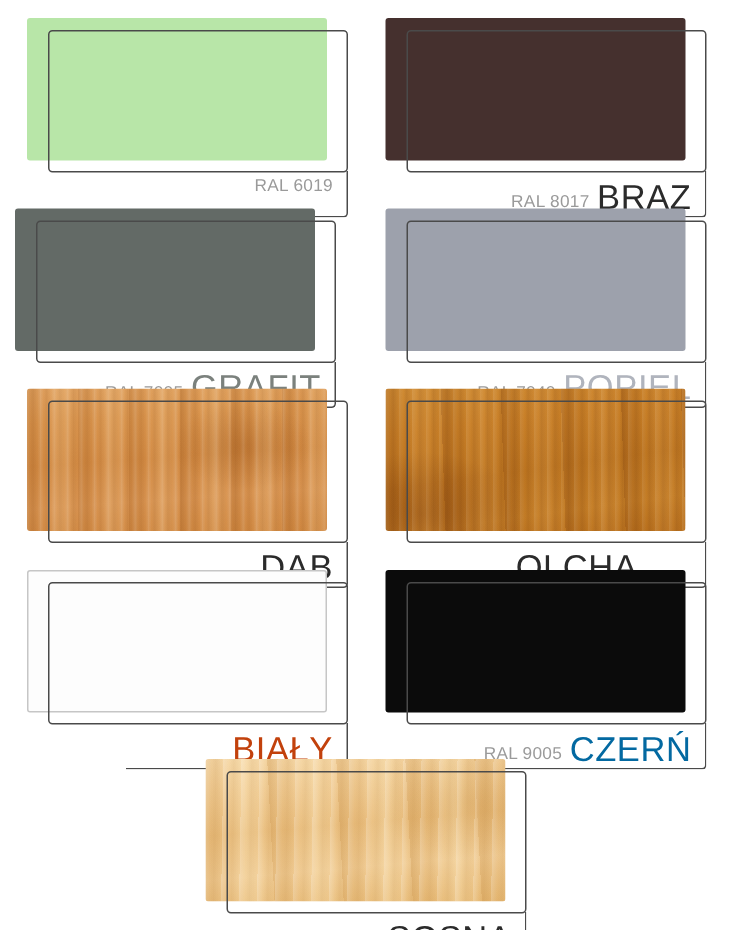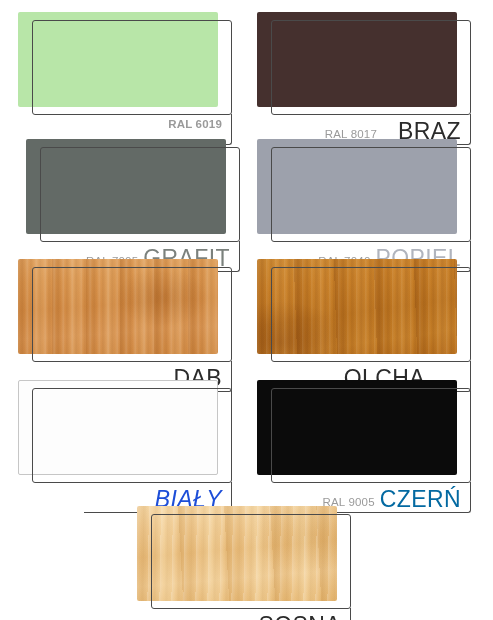--- a/index.html
+++ b/index.html
@@ -145,38 +145,38 @@
   
   .chip-outline {
     border: 1px solid #c6c6c6;
     box-sizing: border-box;
   }
 </style>
 </head>
 <body>
 
 <div id="palette">
-    <div class="swatch-cell" style="left: 18px; top: 12px; width: 214px; height: 134px; font-weight: bold;">
+    <div class="swatch-cell" style="left: 18px; top: 12px; width: 214px; height: 134px;">
       <div class="swatch-chip solid" style="width: 200px; height: 95px; background: rgb(184, 230, 168);"></div>
       <div class="swatch-frame" style="left: 14px; top: 8px; width: 200px; height: 95px;"></div>
       <div class="frame-tail" style="left: 66px; top: 102px; width: 148px; height: 31px;"></div>
       <div class="swatch-label" style="right: 10px; top: 108px;">
         <span class="ral-code">RAL 6019</span>
       </div>
     </div>
     <div class="swatch-cell" style="left: 257px; top: 12px; width: 214px; height: 134px;">
       <div class="swatch-chip solid" style="width: 200px; height: 95px; background: rgb(69, 48, 46);"></div>
       <div class="swatch-frame" style="left: 14px; top: 8px; width: 200px; height: 95px;"></div>
       <div class="frame-tail" style="left: 66px; top: 102px; width: 148px; height: 31px;"></div>
       <div class="swatch-label" style="right: 10px; top: 108px;">
         <span class="ral-code">RAL 8017</span>
-        <span class="color-name" style="color: rgb(43, 43, 43); margin-left: 16px;">BRĄZ</span>
-      </div>
-    </div>
-    <div class="swatch-cell" style="left: 26px; top: 139px; width: 214px; height: 134px; text-align: right;">
+        <span class="color-name" style="color: rgb(43, 43, 43);">BRĄZ</span>
+      </div>
+    </div>
+    <div class="swatch-cell" style="left: 10px; top: 139px; width: 214px; height: 134px; text-align: right;">
       <div class="swatch-chip solid" style="width: 200px; height: 95px; background: rgb(99, 106, 102);"></div>
       <div class="swatch-frame" style="left: 14px; top: 8px; width: 200px; height: 95px;"></div>
       <div class="frame-tail" style="left: 66px; top: 102px; width: 148px; height: 31px;"></div>
       <div class="swatch-label" style="right: 10px; top: 108px;">
         <span class="ral-code">RAL 7005</span>
         <span class="color-name" style="color: rgb(123, 129, 125);">GRAFIT</span>
       </div>
     </div>
     <div class="swatch-cell" style="left: 257px; top: 139px; width: 214px; height: 134px;">
       <div class="swatch-chip solid" style="width: 200px; height: 95px; background: rgb(157, 161, 172);"></div>
@@ -201,21 +201,21 @@
       <div class="frame-tail" style="left: 66px; top: 102px; width: 148px; height: 31px;"></div>
       <div class="swatch-label" style="right: 10px; top: 108px;">
         <span class="color-name" style="color: rgb(43, 43, 43);">OLCHA</span>
       </div>
     </div>
     <div class="swatch-cell" style="left: 18px; top: 380px; width: 214px; height: 134px;">
       <div class="swatch-chip solid chip-outline" style="width: 200px; height: 95px; background: rgb(253, 253, 253);"></div>
       <div class="swatch-frame" style="left: 14px; top: 8px; width: 200px; height: 95px;"></div>
       <div class="frame-tail" style="left: 66px; top: 102px; width: 148px; height: 31px;"></div>
       <div class="swatch-label" style="right: 10px; top: 108px;">
-        <span class="color-name" style="color: #1d4ed8; font-style: italic;">BIAŁY</span>
+        <span class="color-name" style="color: #c2410c;">BIAŁY</span>
       </div>
     </div>
     <div class="swatch-cell" style="left: 257px; top: 380px; width: 214px; height: 134px;">
       <div class="swatch-chip solid" style="width: 200px; height: 95px; background: rgb(11, 11, 11);"></div>
       <div class="swatch-frame" style="left: 14px; top: 8px; width: 200px; height: 95px;"></div>
       <div class="frame-tail" style="left: 66px; top: 102px; width: 148px; height: 31px;"></div>
       <div class="swatch-label" style="right: 10px; top: 108px; margin-left: 40px;">
         <span class="ral-code">RAL 9005</span>
         <span class="color-name" style="color: #0369a1;">CZERŃ</span>
       </div>

